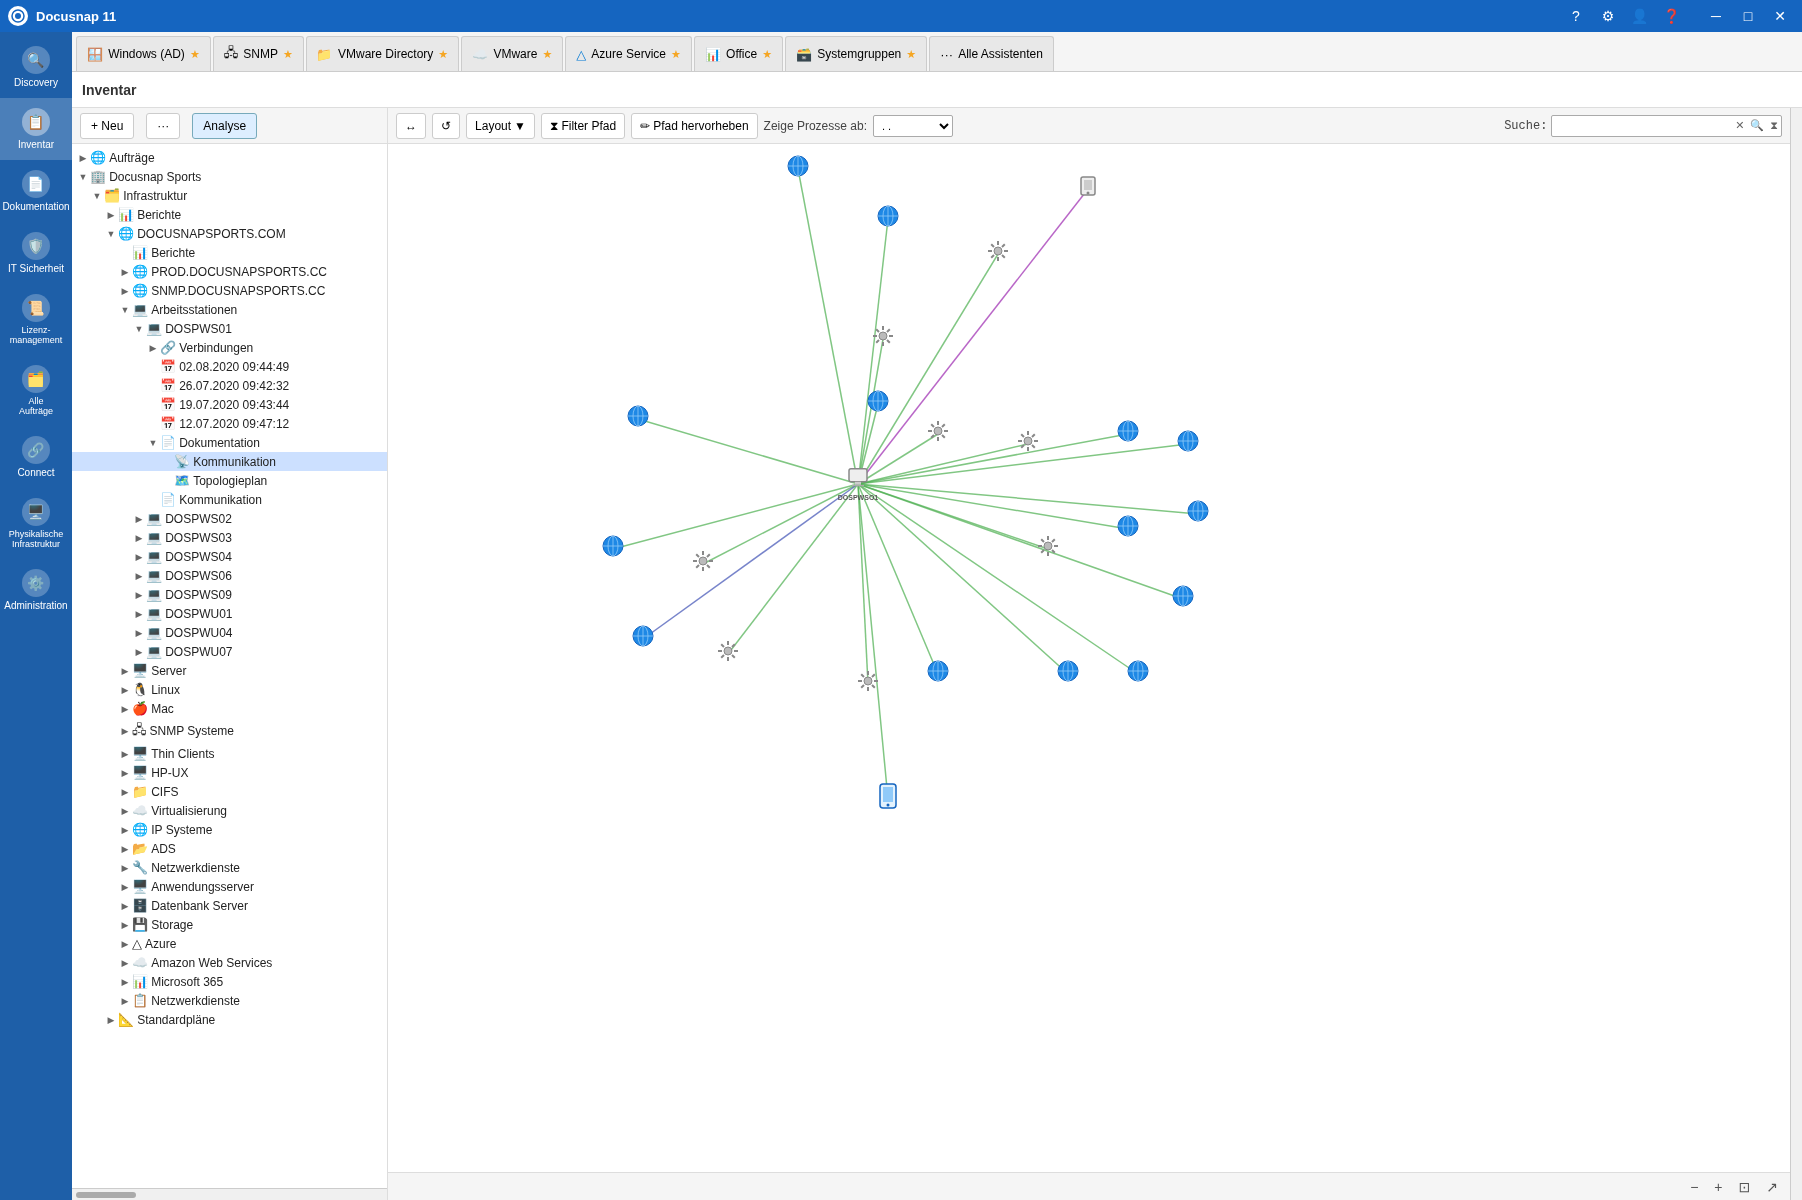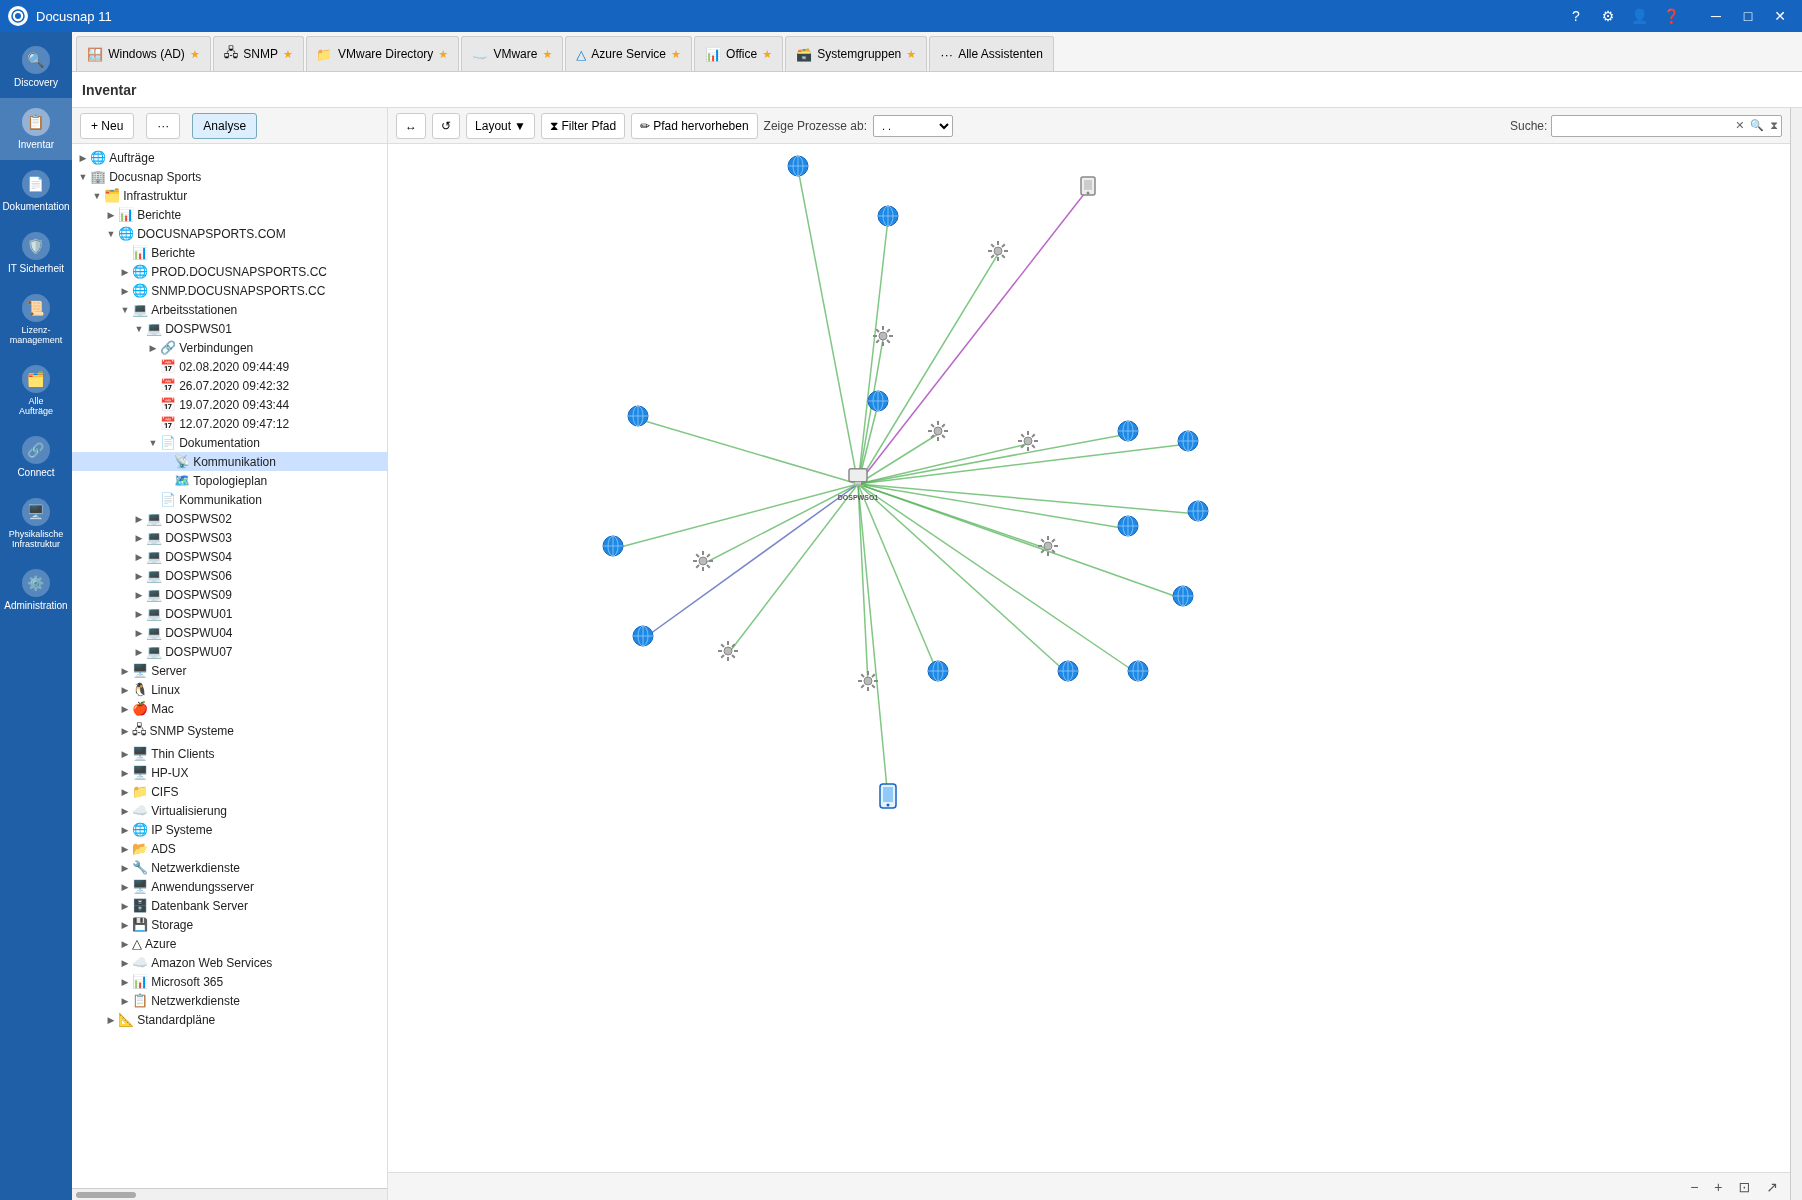--- a/index.html
+++ b/index.html
@@ -11,21 +11,21 @@
       background: #1565c0;
       display: flex;
       align-items: center;
       padding: 0 8px;
       color: white;
     }
     #titlebar .app-logo {
       width: 20px; height: 20px; background: #fff; border-radius: 50%; margin-right: 8px;
       display: flex; align-items: center; justify-content: center; font-size: 10px; color: #1565c0; font-weight: bold;
     }
-    #titlebar .app-title { font-size: 13px; flex: 1; }
+    #titlebar .app-title { font-size: 13px; flex: 1; font-weight: bold; }
     #titlebar .title-actions { display: flex; gap: 4px; align-items: center; }
     #titlebar .title-actions span { width: 28px; height: 28px; display: flex; align-items: center; justify-content: center; cursor: pointer; font-size: 14px; color: white; }
 
     
     #app { display: flex; height: calc(1200px - 32px); }
 
     
     #icon-sidebar {
       width: 72px;
       background: #1e5fa8;
@@ -114,21 +114,21 @@
     #canvas-area { flex: 1; background: white; display: flex; flex-direction: column; min-width: 0; }
     #canvas-toolbar {
       height: 36px; background: #f5f5f5; border-bottom: 1px solid #ddd;
       display: flex; align-items: center; padding: 0 8px; gap: 6px;
     }
     .canvas-btn {
       height: 26px; padding: 0 8px; background: white; border: 1px solid #ccc;
       border-radius: 3px; cursor: pointer; font-size: 12px; display: flex; align-items: center; gap: 3px;
     }
     #search-area { margin-left: auto; display: flex; align-items: center; gap: 4px; }
-    #search-label { font-size: 12px; color: #444; }
+    #search-label { font-size: 12px; color: #444; font-family: Liberation Mono, monospace; }
     #search-input-wrap { display: flex; align-items: center; border: 1px solid #aaa; background: white; height: 22px; border-radius: 2px; }
     #search-input-wrap input { border: none; outline: none; width: 180px; padding: 0 4px; font-size: 12px; }
     #search-input-wrap .search-icon-btn { padding: 0 3px; cursor: pointer; font-size: 11px; color: #666; }
     #canvas { flex: 1; position: relative; overflow: hidden; background: #fff; }
     #canvas-bottom {
       height: 28px; background: #f5f5f5; border-top: 1px solid #ddd;
       display: flex; align-items: center; justify-content: flex-end; padding: 0 8px; gap: 8px;
     }
     .canvas-bottom-btn { font-size: 14px; cursor: pointer; color: #555; padding: 2px 4px; }
 

